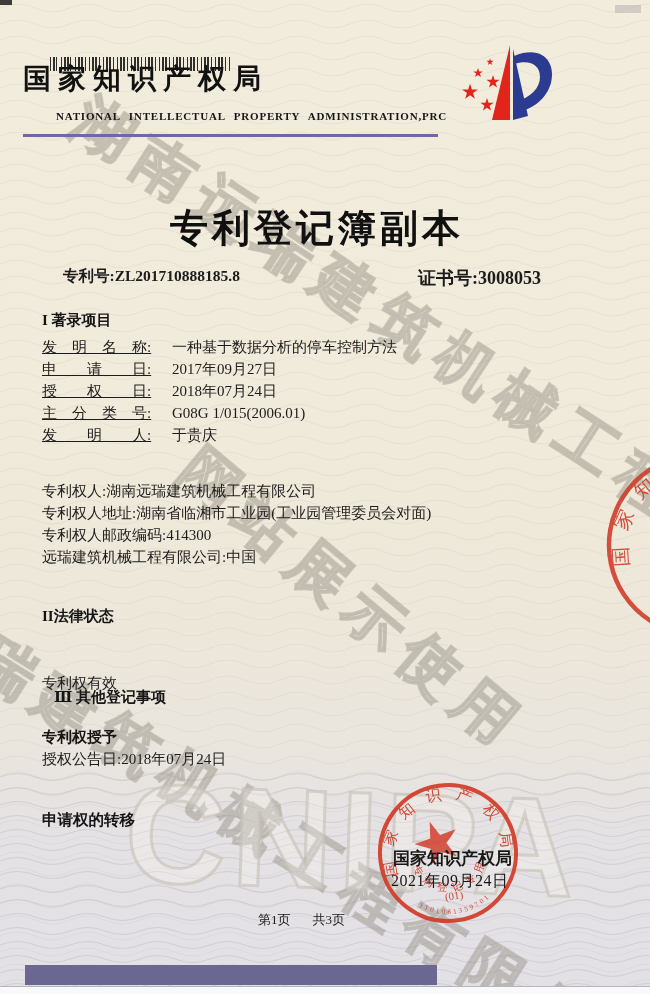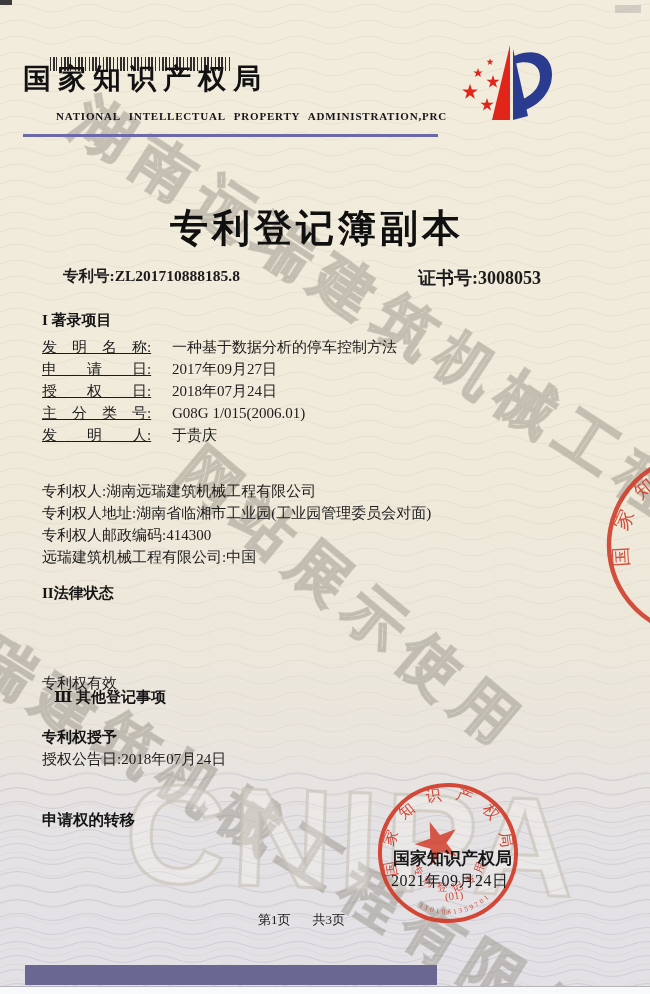--- a/index.html
+++ b/index.html
@@ -32,21 +32,21 @@
   .doc-title{left:170px;top:203px;font-size:38px;font-weight:bold;letter-spacing:4px;z-index:3;color:#101010;}
   .patent-no{left:63px;top:266px;font-size:15.5px;font-weight:bold;z-index:3;}
   .cert-no{left:418px;top:266px;font-size:18px;font-weight:bold;z-index:3;}
   
   .sec-head{font-weight:bold;font-size:15px;z-index:3;color:#151515;}
   .s1-head{left:42px;top:311px;}
   .rows{left:42px;top:336px;z-index:3;font-size:15px;line-height:22px;}
   .row .lbl{display:inline-block;width:112px;font-weight:normal;text-decoration:underline;}
   .row .val{margin-left:18px;}
   .owner{left:42px;top:480px;z-index:3;font-size:15px;line-height:22px;}
-  .s2-head{left:42px;top:584px;}
+  .s2-head{left:42px;top:607px;}
   .s2-status{left:42px;top:630px;font-size:15px;z-index:3;margin-top:44px;}
   .s3-head{left:42px;top:688px;margin-left:12px;}
   .grant-head{left:42px;top:728px;}
   .grant-date{left:42px;top:750px;font-size:15px;z-index:3;}
   .transfer-head{left:42px;top:810px;font-size:15.5px;}
   
   .footer{left:258px;top:911px;font-size:13px;z-index:3;}
   .footer span{margin-right:22px;}
   
   .stamp-svg{z-index:4;}

